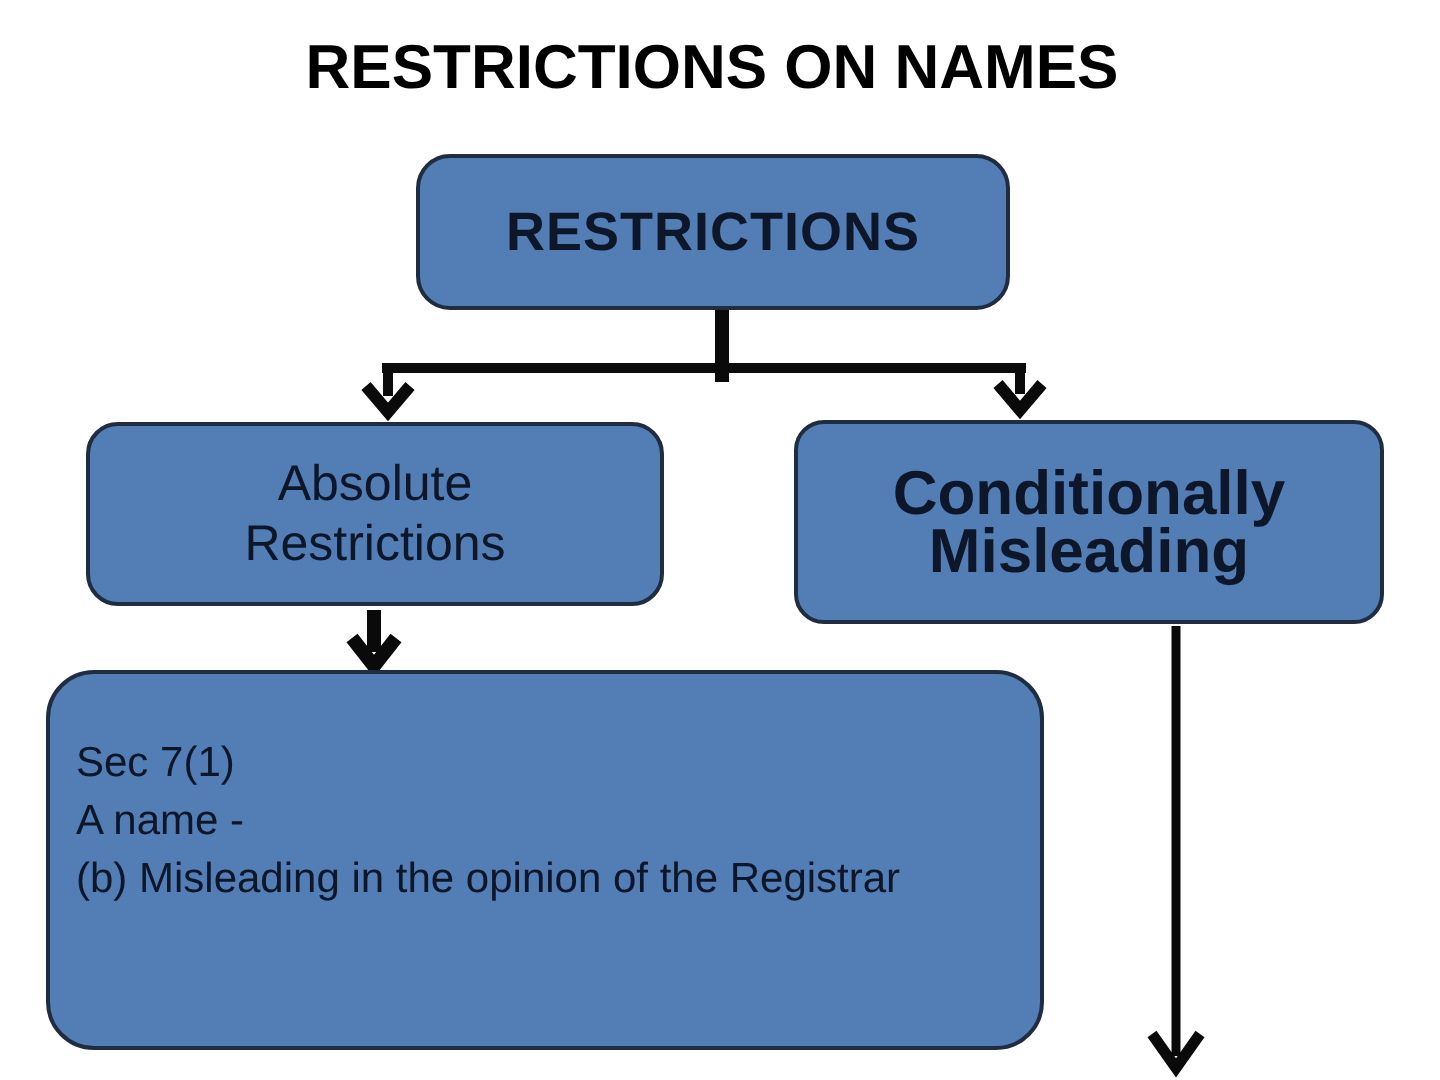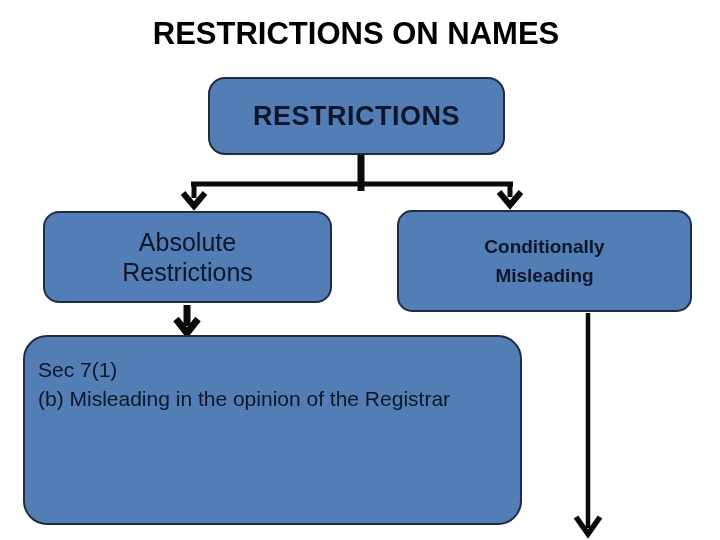--- a/index.html
+++ b/index.html
@@ -38,28 +38,28 @@
   .node-root{
     left:208px;top:77px;width:297px;height:78px;border-radius:17px;
     font-size:27px;font-weight:bold;letter-spacing:0.5px;
   }
   .node-absolute{
     left:43px;top:211px;width:289px;height:92px;border-radius:16px;
     font-size:25px;font-weight:normal;line-height:30px;
   }
   .node-conditional{
     left:397px;top:210px;width:295px;height:102px;border-radius:15px;
-    font-size:19px;font-weight:bold;line-height:29px;
+    font-size:31px;font-weight:bold;line-height:29px;
   }
   .node-detail{
     left:23px;top:335px;width:499px;height:190px;border-radius:24px;
     font-size:21px;font-weight:normal;line-height:29px;
     justify-content:flex-start;align-items:flex-start;
     text-align:left;
-    padding:18px 8px 0 13px;
+    padding:30px 8px 0 13px;
   }
   .node-line{display:block;}
 </style>
 </head>
 <body>
 
 <div class="slide">
 
   <div class="slide-title">RESTRICTIONS ON NAMES</div>
 
@@ -91,16 +91,17 @@
     <span class="node-line">Restrictions</span>
   </div>
 
   <div class="node node-conditional">
     <span class="node-line">Conditionally</span>
     <span class="node-line">Misleading</span>
   </div>
 
   <div class="node node-detail">
     <span class="node-line">Sec 7(1)</span>
+    <span class="node-line">A name -</span>
     <span class="node-line">(b) Misleading in the opinion of the Registrar</span>
   </div>
 
 </div>
 
 </body></html>

